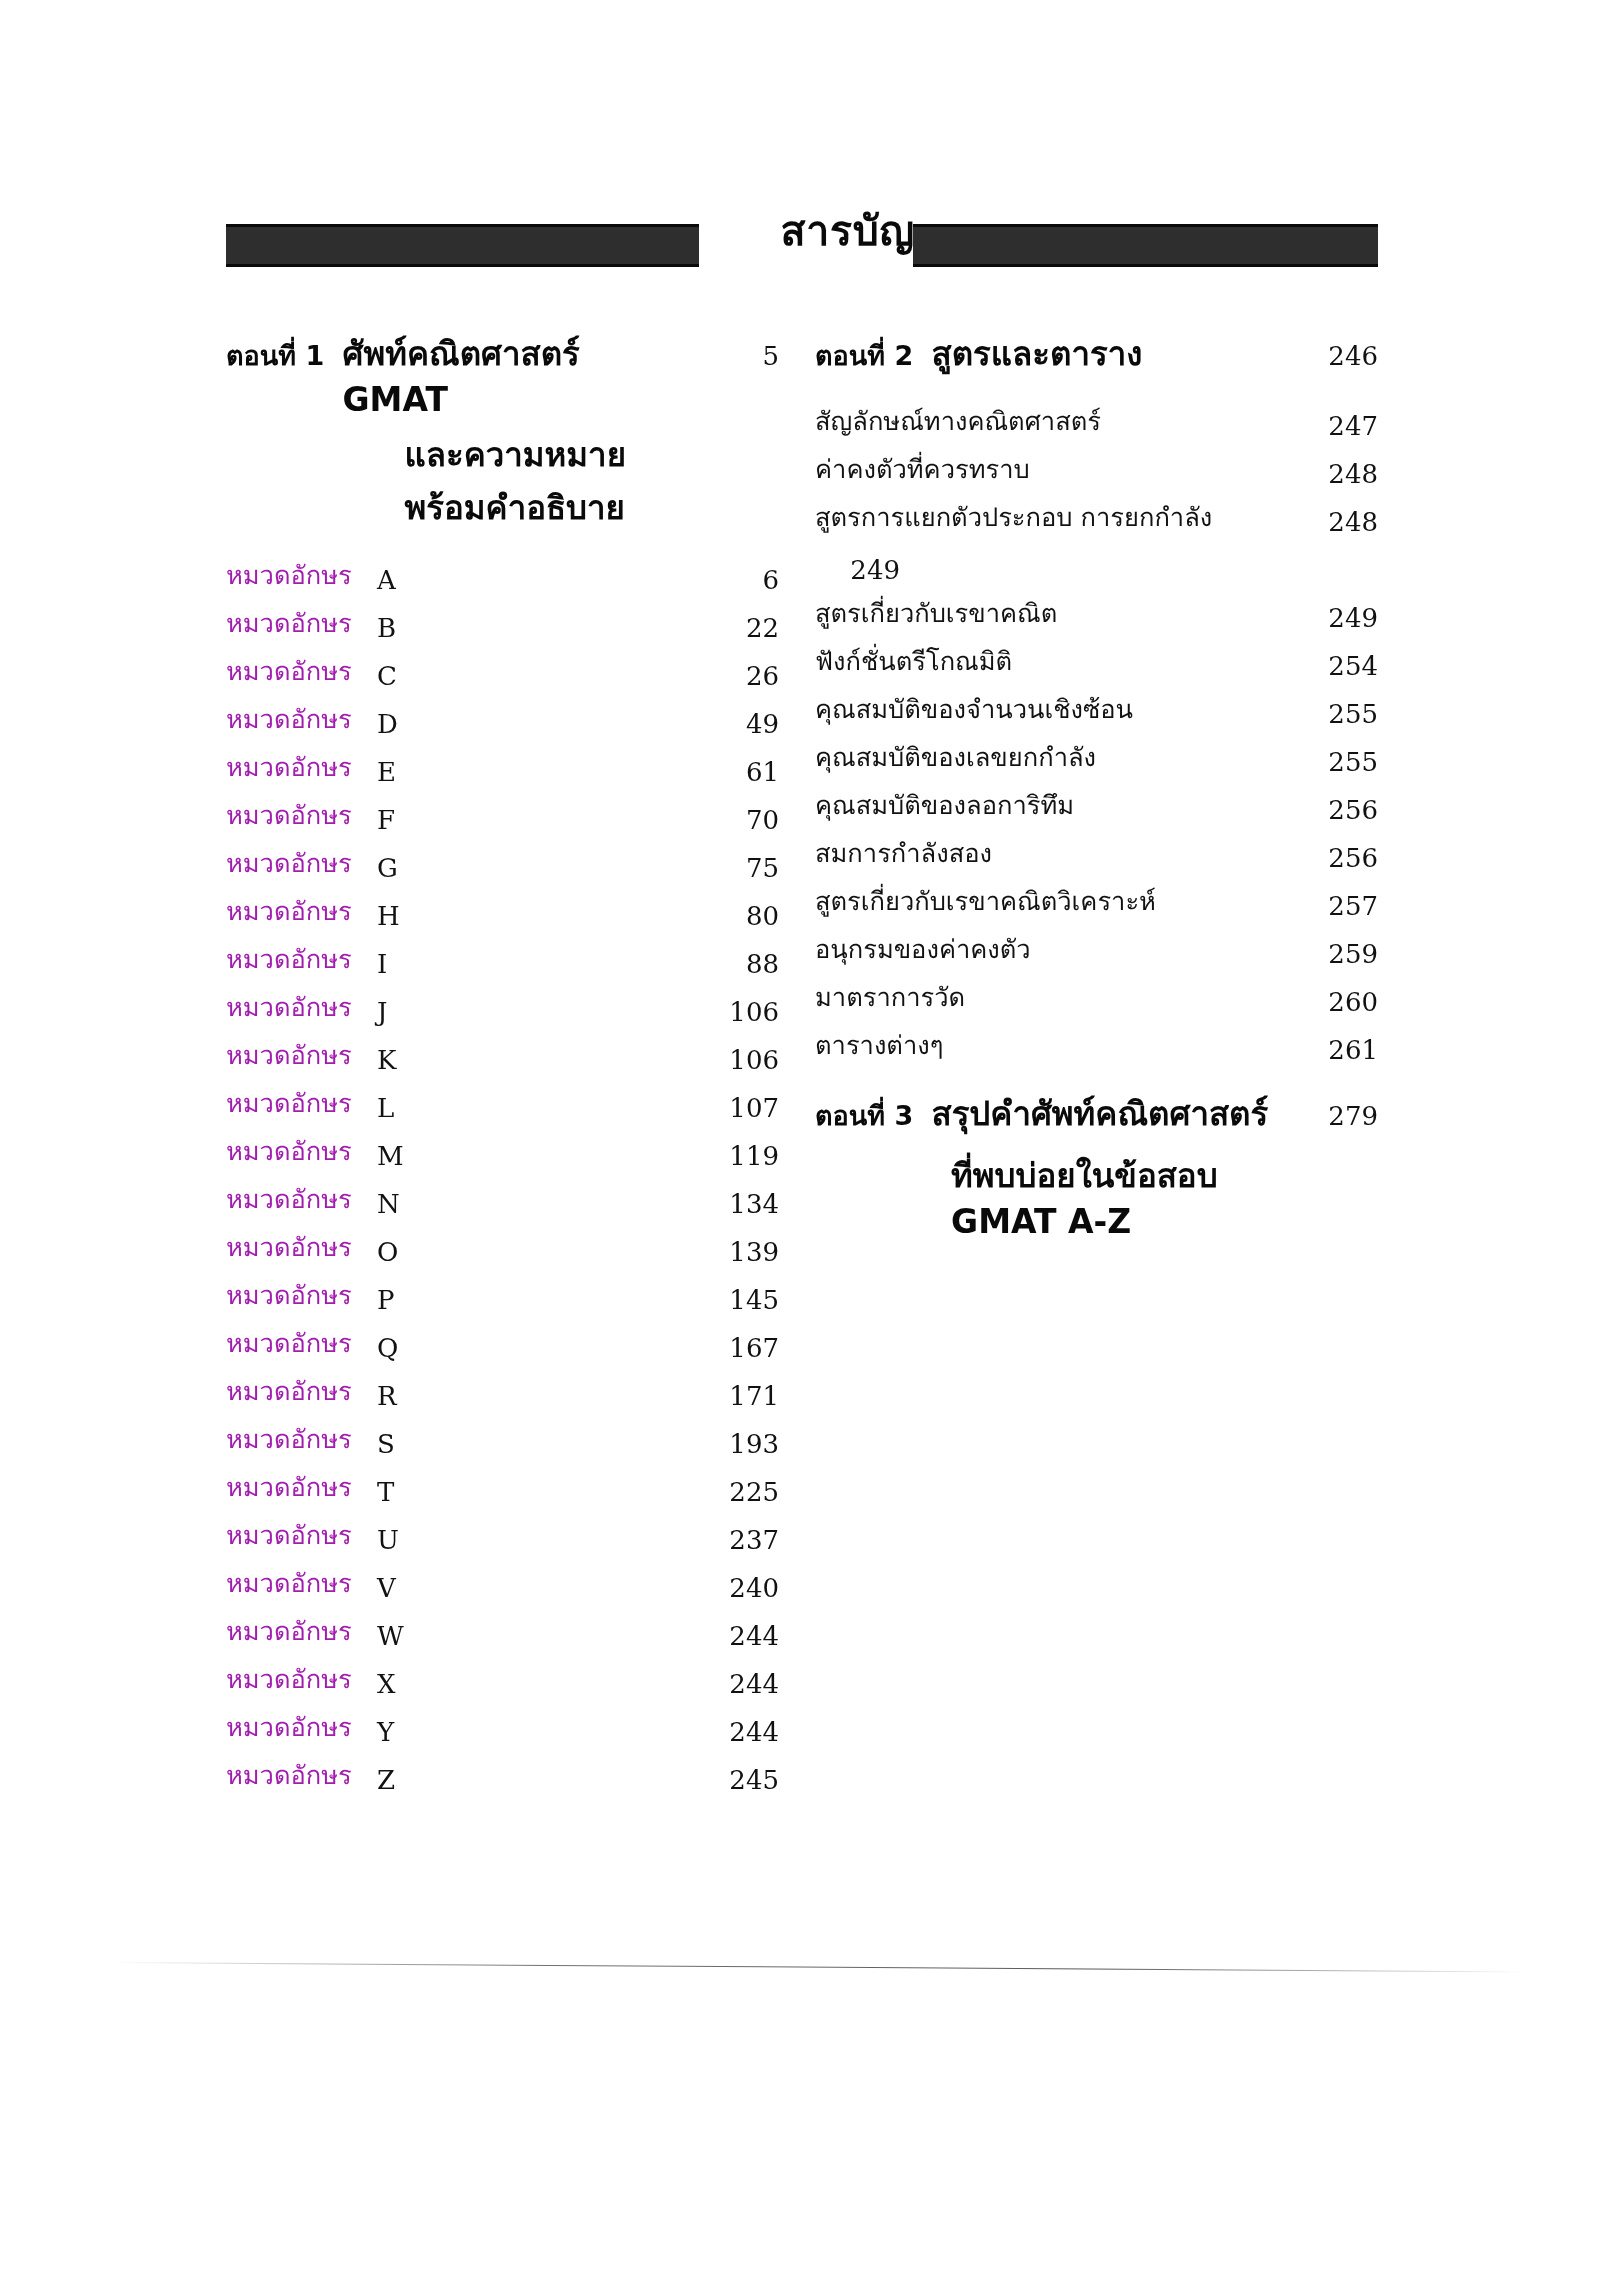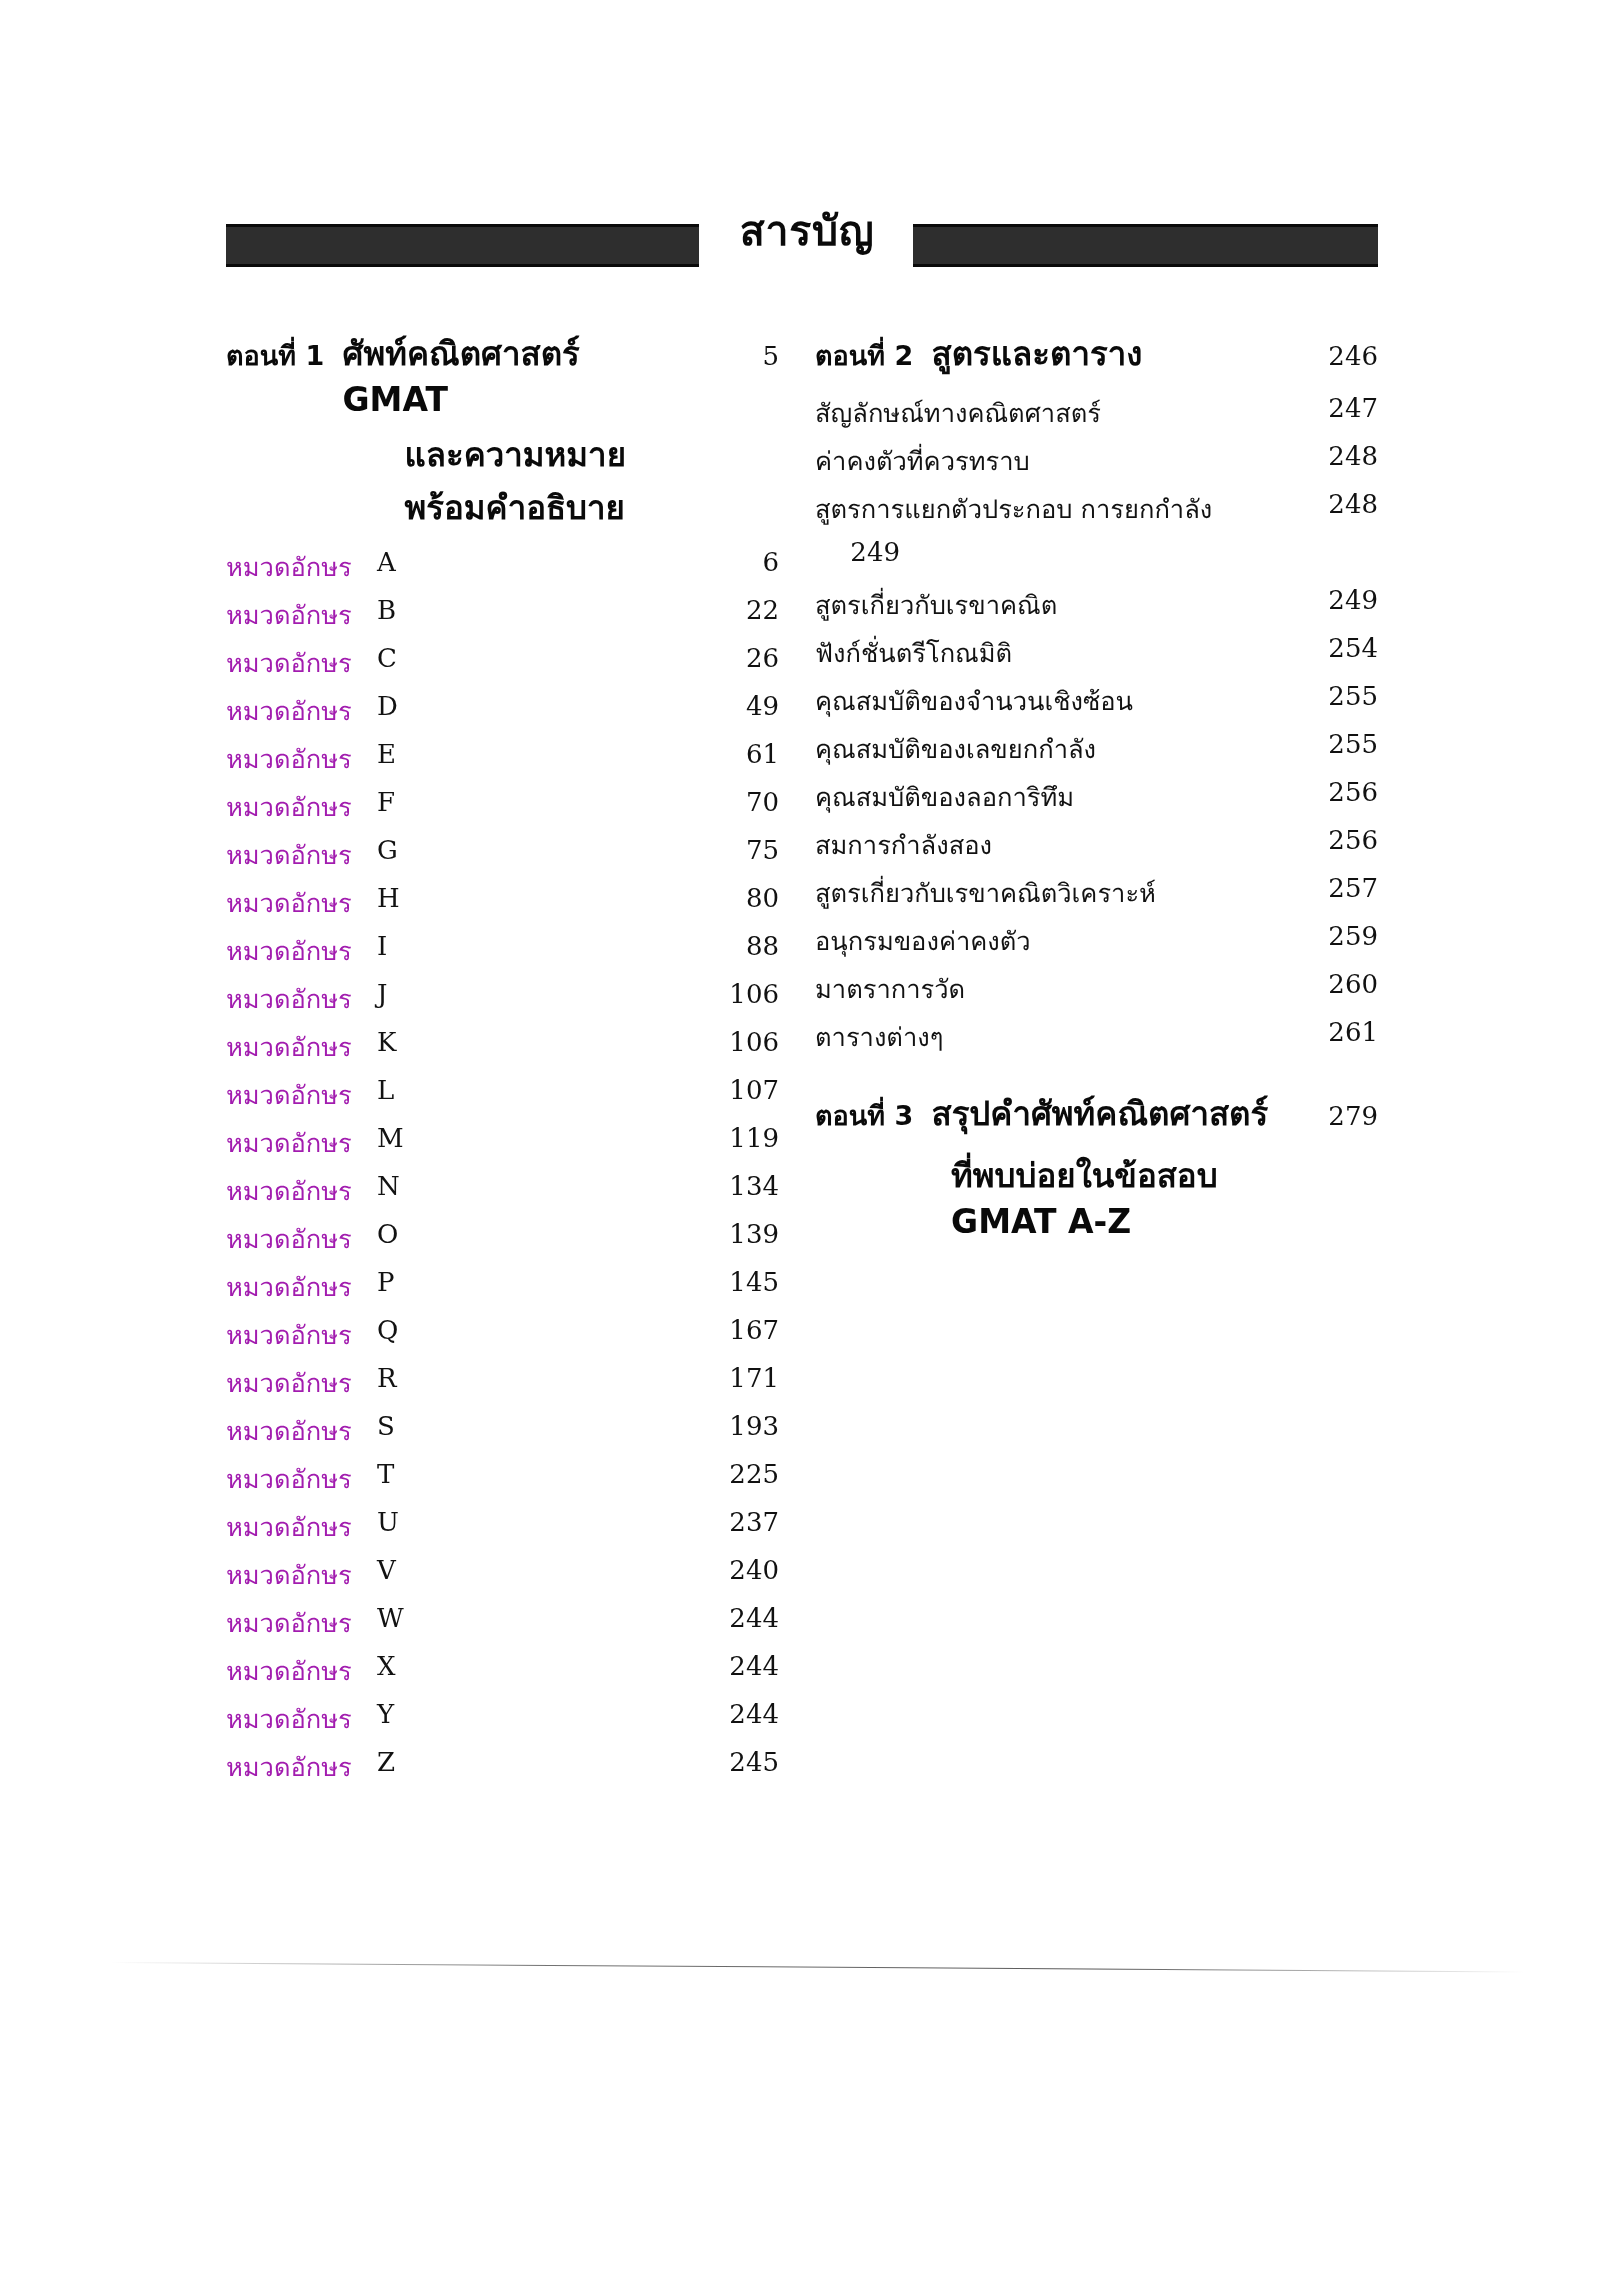--- a/index.html
+++ b/index.html
@@ -33,21 +33,21 @@
     border-top: 3.3px solid #0a0a0a;
     border-bottom: 3.9px solid #0a0a0a;
   }
   .rule-bar.left  { left: 226px;  width: 473px; }
   .rule-bar.right { left: 913px; width: 465px; }
   .toc-title {
     position: absolute;
     left: 699px;
     top: -10.5px;
     width: 216px;
-    text-align: center;
+    text-align: right;
     font-family: "DejaVu Sans", sans-serif;
     font-size: 41px;
     font-weight: 700;
     letter-spacing: 0.7px;
     color: #0a0a0a;
     line-height: 1.25;
   }
 
   
   .col {
@@ -89,21 +89,21 @@
     text-align: right;
     font-family: "DejaVu Serif", serif;
     font-size: 26px;
     font-weight: 400;
     color: #111111;
   }
   .part-head .pg { font-weight: 400; }
 
   .entry {
     display: flex;
-    align-items: flex-start;
+    align-items: flex-end;
     height: 48px;
   }
   .entry-cat {
     font-size: 25.5px;
     font-weight: 400;
     flex: 0 0 auto;
     width: 151px;
     color: #a21caf;
   }
   .entry-letter {

